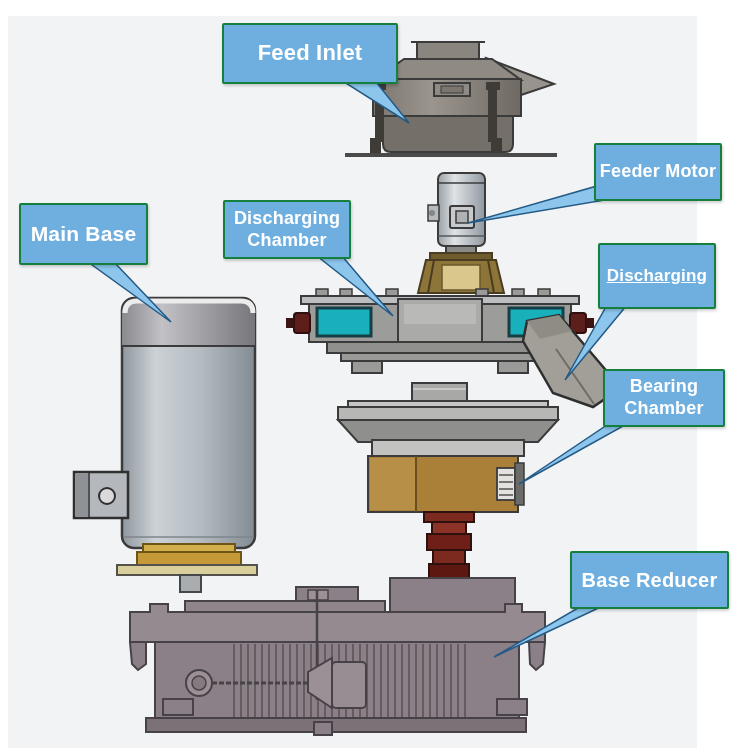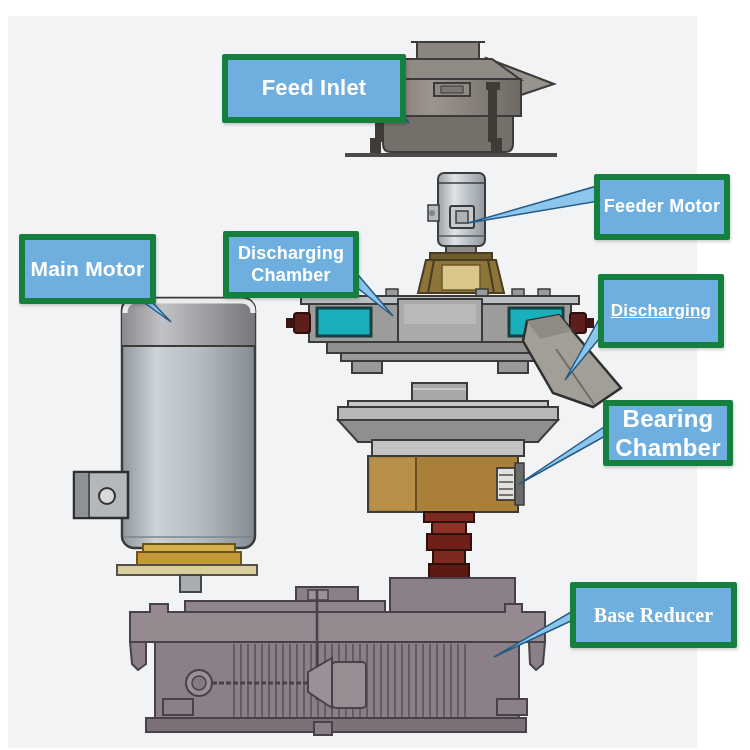--- a/index.html
+++ b/index.html
@@ -8,42 +8,41 @@
     background: #ffffff;
     font-family: "Liberation Sans", sans-serif;
     overflow: hidden;
   }
   #stage { position: relative; width: 750px; height: 750px; }
   #scene { position: absolute; left: 0; top: 0; }
 
   .callout {
     position: absolute;
     background: #6fafdf;
-    border: 6px solid #15803d;
+    border: 2px solid #15803d;
     border-radius: 2px;
     color: #ffffff;
     font-weight: bold;
     text-align: center;
     display: flex;
     flex-direction: column;
     justify-content: center;
     line-height: 1.22;
     box-shadow: 1px 2px 3px rgba(0,0,0,0.18);
     letter-spacing: 0.2px;
-    margin-top: 31px;
   }
   .callout span { display: block; }
 
   #lbl-feed-inlet          { left: 222px; top: 23px;  width: 172px; height: 57px; font-size: 22px; }
   #lbl-feeder-motor        { left: 594px; top: 143px; width: 124px; height: 54px; font-size: 18px; }
   #lbl-main-motor          { left: 19px;  top: 203px; width: 125px; height: 58px; font-size: 21px; }
   #lbl-granulation-chamber { left: 223px; top: 200px; width: 124px; height: 55px; font-size: 18px; }
   #lbl-discharging-outlet  { left: 598px; top: 243px; width: 114px; height: 62px; font-size: 17px; text-decoration: underline; }
-  #lbl-bearing-chamber     { left: 603px; top: 369px; width: 118px; height: 54px; font-size: 24px; }
-  #lbl-base-reducer        { left: 570px; top: 551px; width: 155px; height: 54px; font-size: 20px; font-family: Liberation Serif, serif; }
+  #lbl-bearing-chamber     { left: 603px; top: 369px; width: 118px; height: 54px; font-size: 18px; }
+  #lbl-base-reducer        { left: 570px; top: 551px; width: 155px; height: 54px; font-size: 20px; }
 </style>
 </head>
 <body>
 
 <div id="stage">
 
   <svg id="scene" width="750" height="750" viewBox="0 0 750 750">
     <defs>
       <linearGradient id="gMotor" x1="0" y1="0" x2="1" y2="0">
         <stop offset="0" stop-color="#8f979e"></stop>
@@ -226,21 +225,21 @@
 
   <div class="callout" id="lbl-feed-inlet">
     <span>Feed Inlet</span>
   </div>
 
   <div class="callout" id="lbl-feeder-motor">
     <span>Feeder Motor</span>
   </div>
 
   <div class="callout" id="lbl-main-motor">
-    <span>Main Motor</span>
+    <span>Main Base</span>
   </div>
 
   <div class="callout" id="lbl-granulation-chamber">
     <span>Discharging</span>
     <span>Chamber</span>
   </div>
 
   <div class="callout" id="lbl-discharging-outlet">
     <span>Discharging</span>
   </div>

